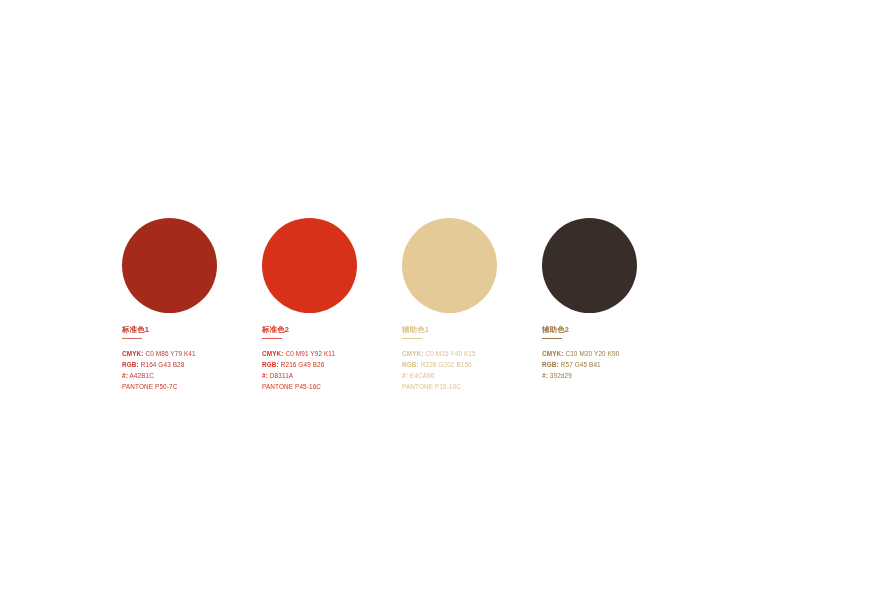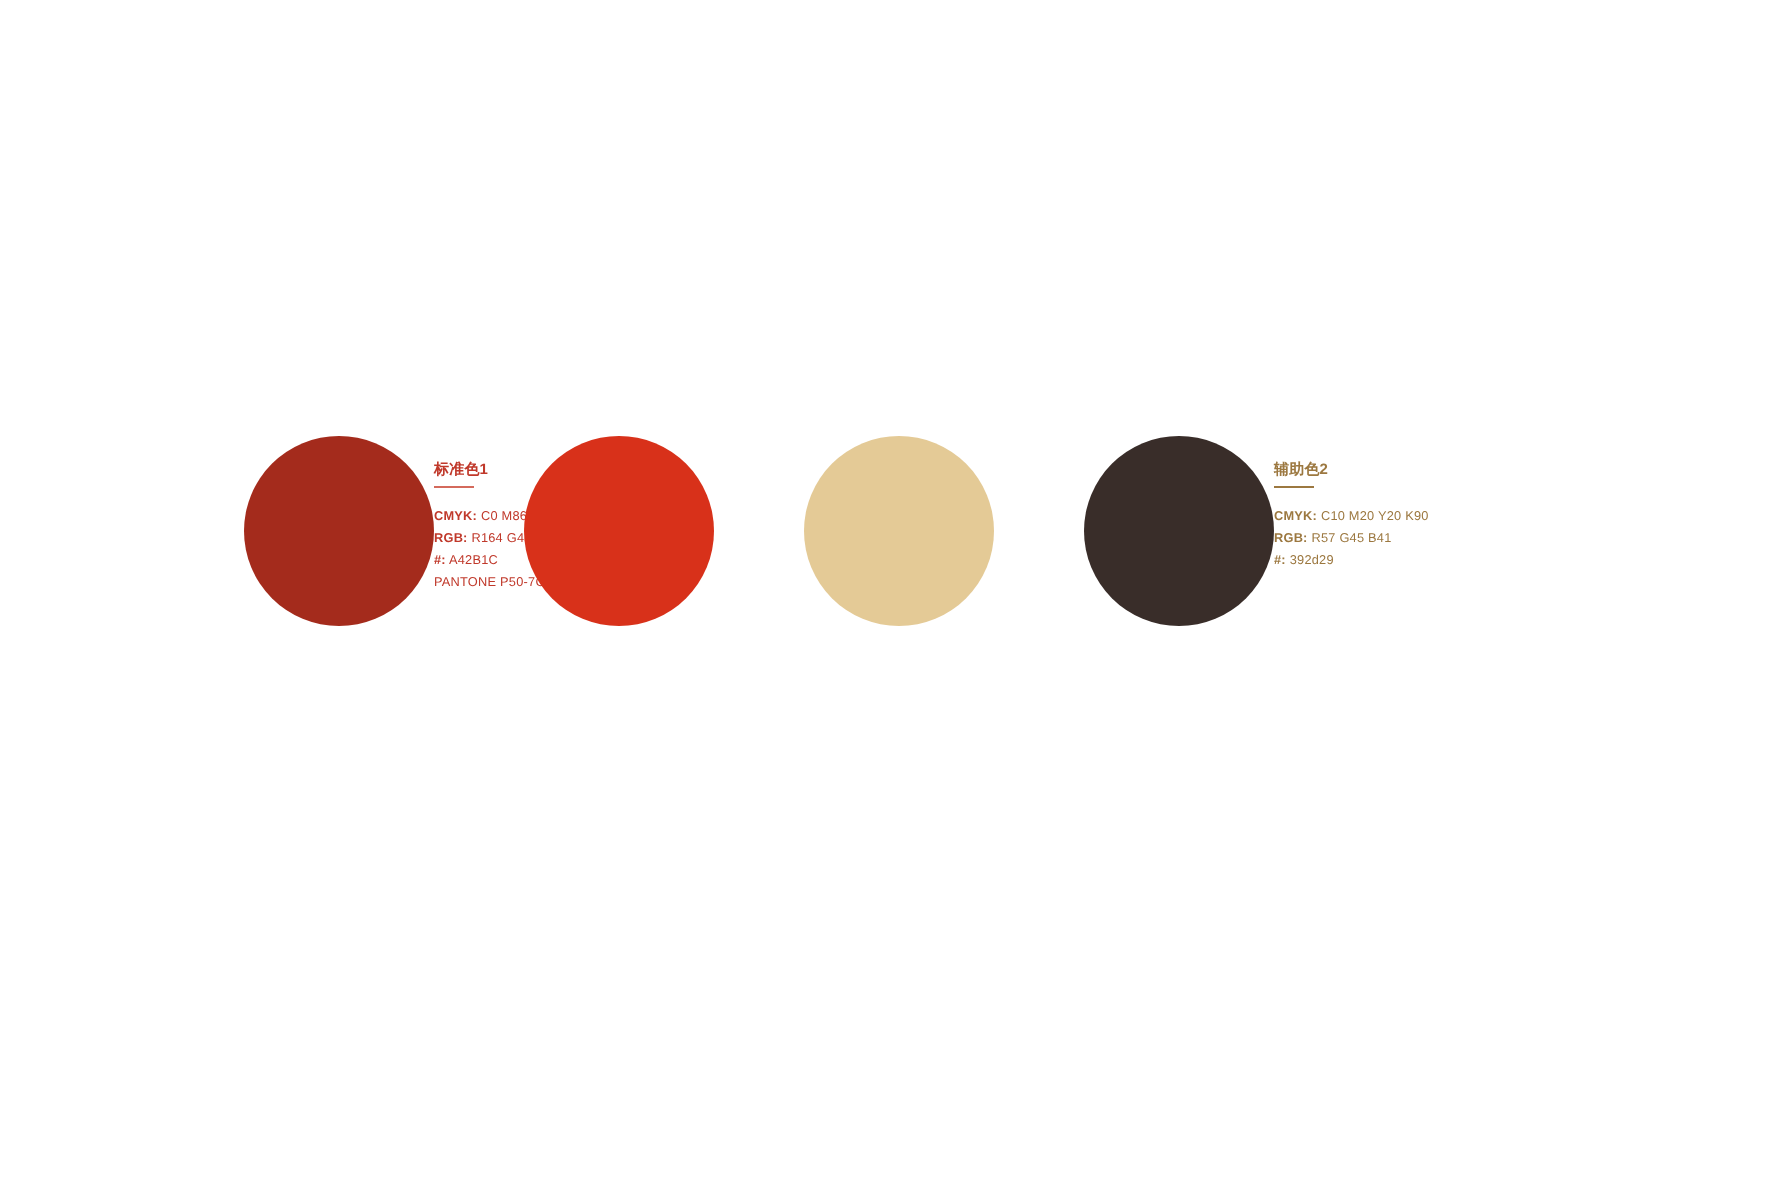--- a/index.html
+++ b/index.html
@@ -22,21 +22,21 @@
     position: absolute;
     left: 122px;
     top: 218px;
     display: flex;
     flex-direction: row;
     gap: 45px;
   }
   .swatch-col {
     width: 95px;
     display: flex;
-    flex-direction: row;
+    flex-direction: column;
     align-items: flex-start;
   }
   .swatch-circle {
     width: 95px;
     height: 95px;
     border-radius: 50%;
     flex: 0 0 auto;
   }
   .swatch-meta {
     margin-top: 12px;
@@ -84,24 +84,44 @@
           <span class="spec-line"><span class="spec-key">CMYK:</span> <span>C0 M86 Y79 K41</span></span>
           <span class="spec-line"><span class="spec-key">RGB:</span> <span>R164 G43 B28</span></span>
           <span class="spec-line"><span class="spec-key">#:</span> <span>A42B1C</span></span>
           <span class="spec-line">PANTONE P50-7C</span>
         </div>
       </div>
     </div>
 
     <div class="swatch-col">
       <div class="swatch-circle" style="background: rgb(216, 49, 26);"></div>
+      <div class="swatch-meta">
+        <div class="swatch-name" style="color: rgb(216, 49, 26);">标准色2</div>
+        <div class="swatch-rule" style="background: rgb(224, 88, 74);"></div>
+        <div class="spec-list" style="color: rgb(216, 49, 26);">
+          <span class="spec-line"><span class="spec-key">CMYK:</span> <span>C0 M91 Y92 K11</span></span>
+          <span class="spec-line"><span class="spec-key">RGB:</span> <span>R216 G49 B26</span></span>
+          <span class="spec-line"><span class="spec-key">#:</span> <span>D8311A</span></span>
+          <span class="spec-line">PANTONE P45-16C</span>
+        </div>
+      </div>
     </div>
 
     <div class="swatch-col">
       <div class="swatch-circle" style="background: rgb(228, 202, 150);"></div>
+      <div class="swatch-meta">
+        <div class="swatch-name" style="color: rgb(220, 194, 140);">辅助色1</div>
+        <div class="swatch-rule" style="background: rgb(224, 200, 148);"></div>
+        <div class="spec-list" style="color: rgb(220, 194, 140);">
+          <span class="spec-line"><span class="spec-key">CMYK:</span> <span>C0 M15 Y40 K15</span></span>
+          <span class="spec-line"><span class="spec-key">RGB:</span> <span>R228 G202 B150</span></span>
+          <span class="spec-line"><span class="spec-key">#:</span> <span>E4CA96</span></span>
+          <span class="spec-line">PANTONE P15-10C</span>
+        </div>
+      </div>
     </div>
 
     <div class="swatch-col">
       <div class="swatch-circle" style="background: rgb(57, 45, 41);"></div>
       <div class="swatch-meta">
         <div class="swatch-name" style="color: rgb(156, 120, 64);">辅助色2</div>
         <div class="swatch-rule" style="background: rgb(156, 120, 64);"></div>
         <div class="spec-list" style="color: rgb(156, 120, 64);">
           <span class="spec-line"><span class="spec-key">CMYK:</span> <span>C10 M20 Y20 K90</span></span>
           <span class="spec-line"><span class="spec-key">RGB:</span> <span>R57 G45 B41</span></span>

